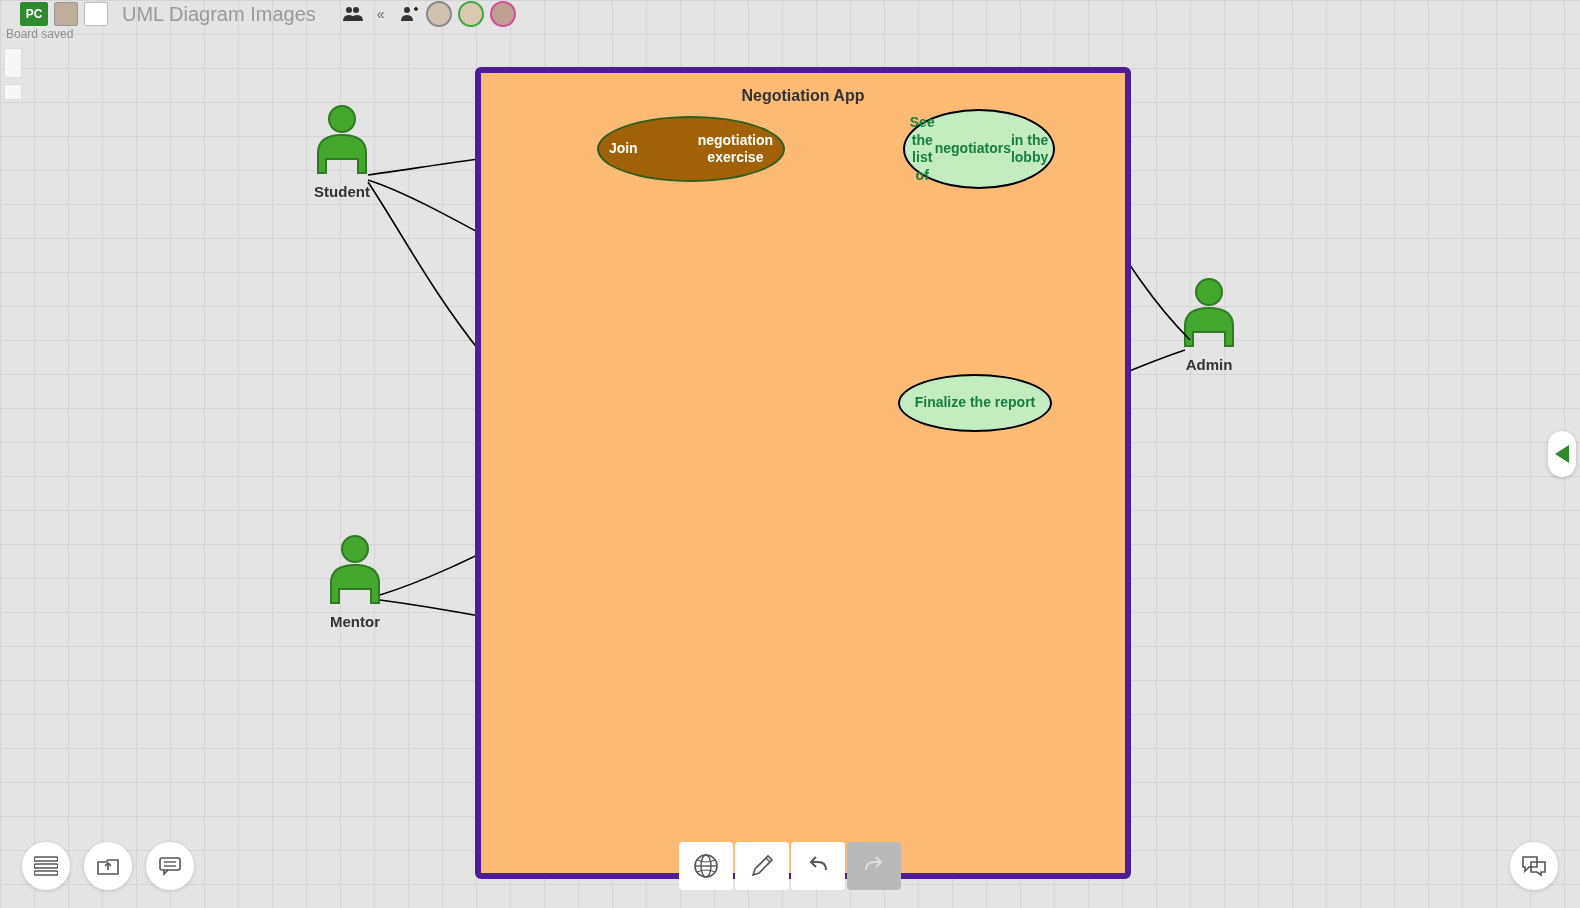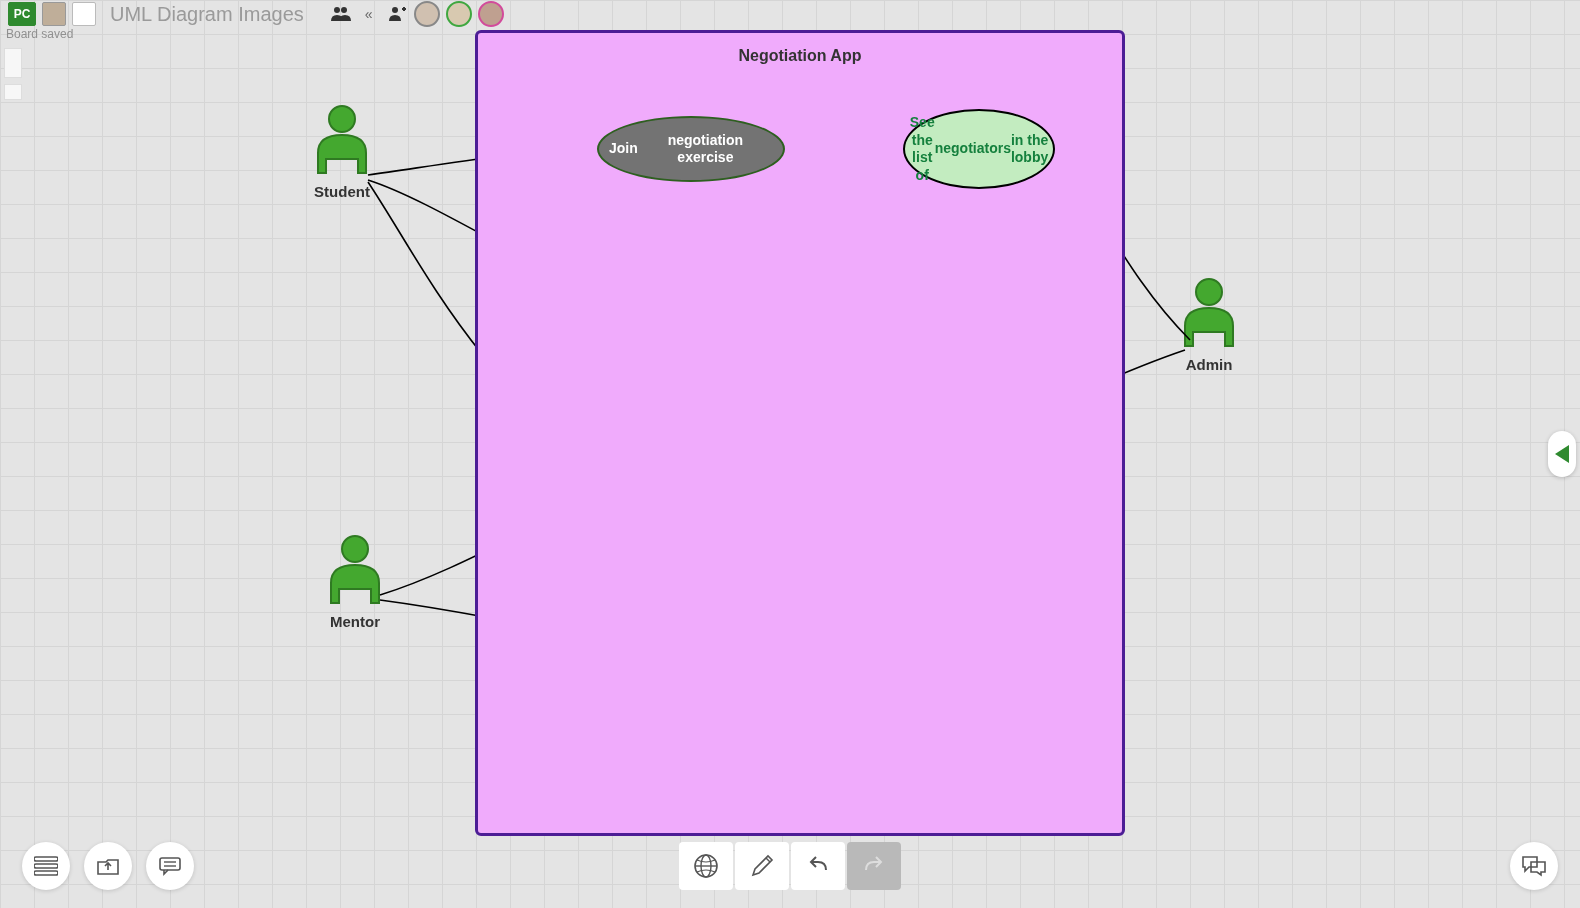--- a/index.html
+++ b/index.html
@@ -14,21 +14,21 @@
     position: absolute; inset: 0;
     background-color: #e4e4e4;
     background-image:
       linear-gradient(#d5d5d5 1px, transparent 1px),
       linear-gradient(90deg, #d5d5d5 1px, transparent 1px);
     background-size: 34px 34px;
   }
 
   
   .topbar {
-    position: absolute; top: 0; left: 4px; right: 0; height: 24px;
+    position: absolute; top: 0; left: 16px; right: 0; height: 24px;
     display: flex; align-items: center; gap: 6px;
     padding: 2px 4px;
     font-size: 16px;
     color: #8a8a8a;
   }
   .topbar .pc-badge {
     width: 26px; height: 22px; background: #2f8a2f; color: #fff;
     font-size: 12px; font-weight: bold; display:flex; align-items:center; justify-content:center;
     border:1px solid #2f8a2f; border-radius:2px;
   }
@@ -59,37 +59,38 @@
     position:absolute; left:4px; top:48px; width:18px;
   }
   .mini-left .sq {
     width:16px; height:28px; background:#f7f7f7; border:1px solid #ddd; margin-bottom:6px;
   }
   .mini-left .sq2 { height:14px; }
 
   
   .boundary {
     position:absolute;
-    border:3px solid #4c1d95; border-radius:6px;
-    background:#f0abfc;
+    border:6px solid #4c1d95; border-radius:6px;
+    background:#fdba74;
+    margin-top:37px;
   }
   .boundary .title {
     position:absolute; top:14px; left:0; right:0; text-align:center;
     font-size:16px; font-weight:bold; color:#333;
   }
 
   
   .uc {
     position:absolute; border-radius:50%;
     display:flex; align-items:center; justify-content:center;
     text-align:center; font-size:14px; font-weight:bold;
     line-height:1.25;
     padding:0 10px; box-sizing:border-box;
   }
-  .uc.dark { background:#737373; border:2px solid #2e5f20; color:#fff; }
+  .uc.dark { background:#a16207; border:2px solid #2e5f20; color:#fff;gap:30px; }
   .uc.light { background:#c3ecc0; border:2px solid #000; color:#15803d; }
 
   
   .actor-label {
     position:absolute; font-size:15px; font-weight:bold; color:#333;
     text-align:left; transform:translateX(-50%);
   }
 
   
   .bot-left {
@@ -179,20 +180,23 @@
       <br>
       <span>negotiation exercise</span>
     </div>
     <div class="uc light" style="left: 903px; top: 109px; width: 152px; height: 80px;">
       <span>See the list of</span>
       <br>
       <span>negotiators</span>
       <br>
       <span>in the lobby</span>
     </div>
+    <div class="uc light" style="left: 898px; top: 374px; width: 154px; height: 58px;">
+      <span>Finalize the report</span>
+    </div>
   </div>
 
 <div id="actor-labels" style="position:absolute;inset:0;">
     <div class="actor-label" style="left: 342px; top: 183px;">Student</div>
     <div class="actor-label" style="left: 355px; top: 613px;">Mentor</div>
     <div class="actor-label" style="left: 1209px; top: 356px;">Admin</div>
   </div>
 
 <div class="topbar">
   <div class="pc-badge">PC</div>

